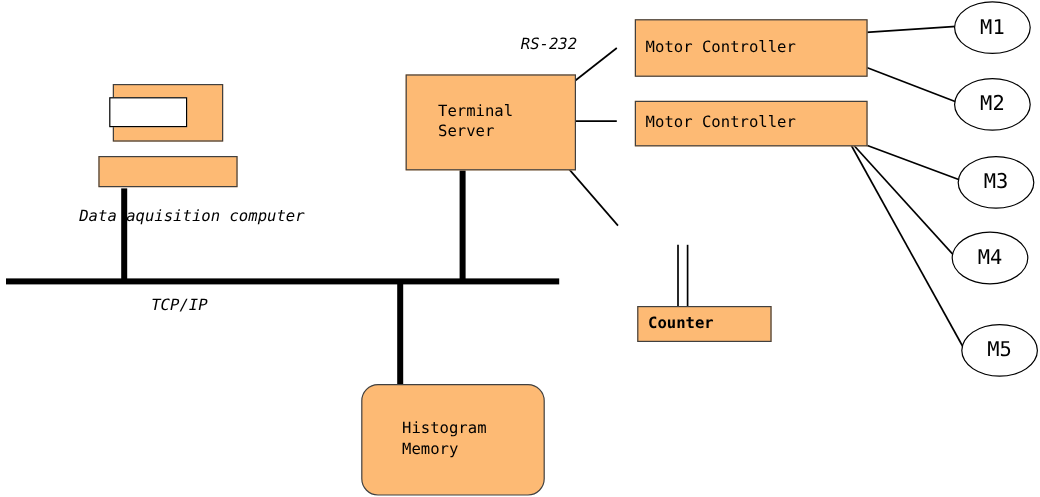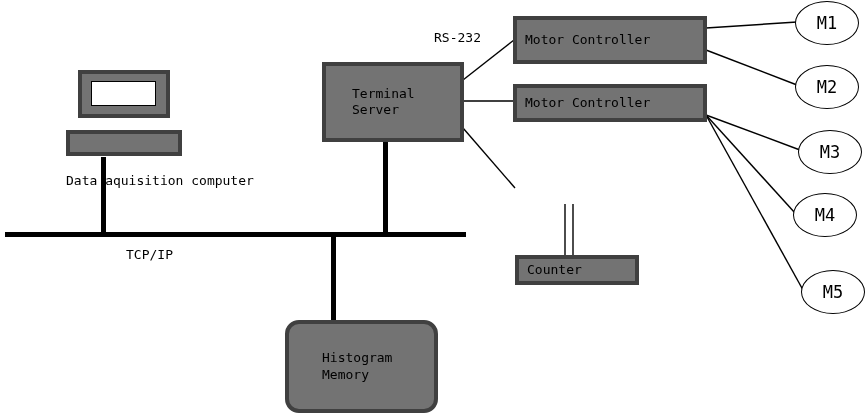--- a/index.html
+++ b/index.html
@@ -11,48 +11,50 @@
     position: relative;
     width: 867px;
     height: 414px;
     background: #ffffff;
     overflow: hidden;
     font-family: "DejaVu Sans Mono", monospace;
   }
   .box {
     position: absolute;
     box-sizing: border-box;
-    border: 4px solid #404040;
-    background: #737373;
+    border: 1px solid #404040;
+    background: #fdba74;
     display: flex;
     align-items: center;
     justify-content: flex-start;
     padding-left: 8px;
     font-size: 13px;
     color: #000000;
     line-height: 1.25;
     white-space: pre-line;
+    margin-left: 16px;
   }
   .ellipse {
     position: absolute;
     box-sizing: border-box;
     border: 1px solid #000000;
     border-radius: 50%;
     background: #ffffff;
     display: flex;
     align-items: center;
     justify-content: center;
     font-size: 17px;
     color: #000000;
   }
   .label {
     position: absolute;
     font-size: 13px;
     color: #000000;
     white-space: nowrap;
+    font-style: italic;
   }
   .monitor-screen {
     position: absolute;
     box-sizing: border-box;
     border: 1px solid #000000;
     background: #ffffff;
   }
   .thickline {
     position: absolute;
     background: #000000;
@@ -103,21 +105,21 @@
   <div class="label" style="left:126px; top:247px;">TCP/IP</div>
 
   <div class="label" style="left:434px; top:30px;">RS-232</div>
 
   <div class="box" style="left:322px; top:62px; width:142px; height:80px; padding-left:26px;">Terminal
 Server</div>
 
   <div class="box" style="left:513px; top:16px; width:194px; height:48px;">Motor Controller</div>
   <div class="box" style="left:513px; top:84px; width:194px; height:38px;">Motor Controller</div>
 
-  <div class="box" style="left:515px; top:255px; width:124px; height:30px;">Counter</div>
+  <div class="box" style="left:515px; top:255px; width:112px; height:30px;font-weight:bold;">Counter</div>
 
   <div class="box" style="left:285px; top:320px; width:153px; height:93px; padding-left:33px;border-radius:14px;">Histogram
 Memory</div>
 
   <div class="ellipse" style="left:795px; top:1px; width:64px; height:44px;">M1</div>
   <div class="ellipse" style="left:795px; top:65px; width:64px; height:44px;">M2</div>
   <div class="ellipse" style="left:798px; top:130px; width:64px; height:44px;">M3</div>
   <div class="ellipse" style="left:793px; top:193px; width:64px; height:44px;">M4</div>
   <div class="ellipse" style="left:801px; top:270px; width:64px; height:44px;">M5</div>
 

